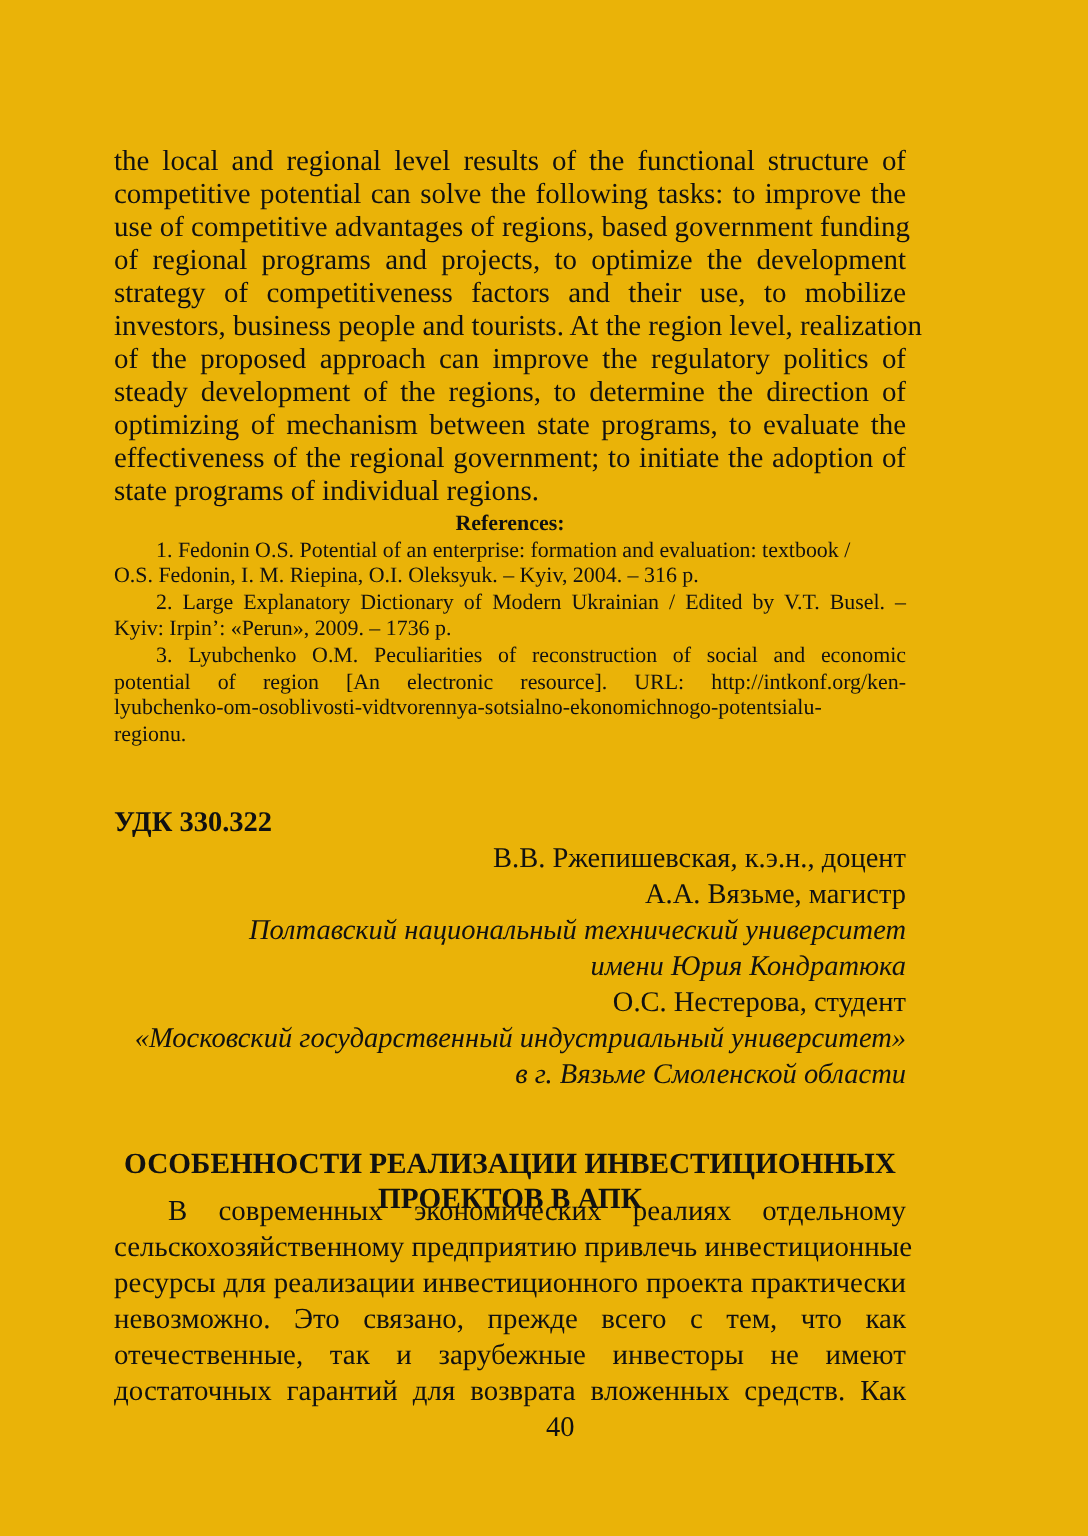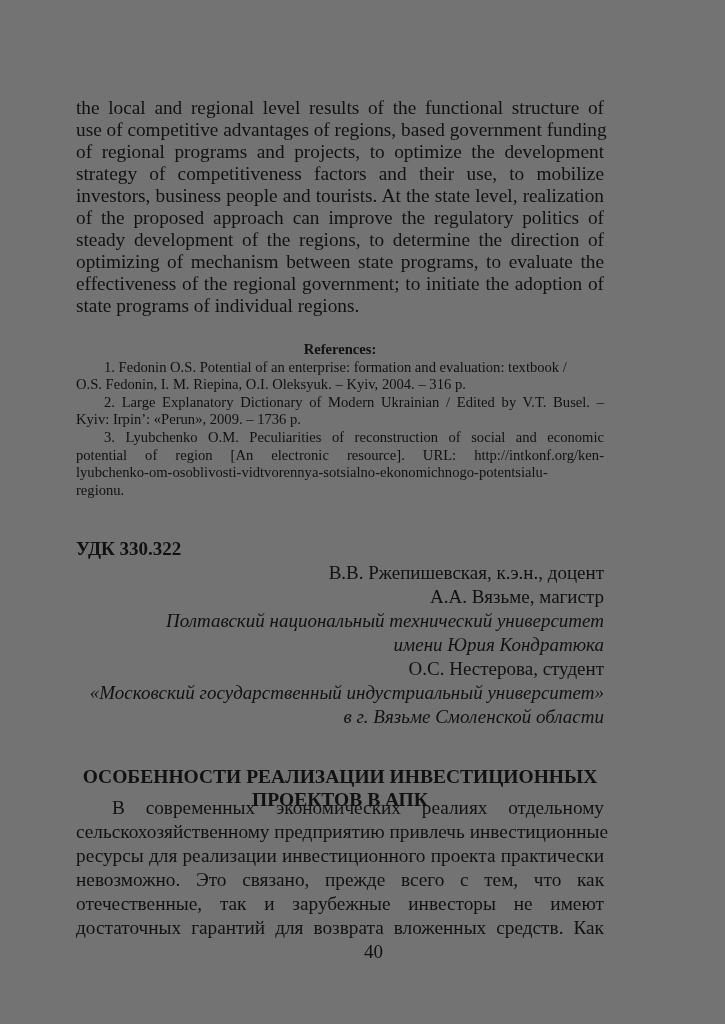--- a/index.html
+++ b/index.html
@@ -1,17 +1,17 @@
 <!DOCTYPE html>
 <html><head>
 <meta charset="utf-8">
 <style>
   html, body { margin: 0; padding: 0; background: #ffffff; }
   body { width: 725px; height: 1024px; position: relative; overflow: hidden; }
-  .page { position: absolute; left: 0; top: 0; width: 725px; height: 1024px; background: #737373; color: #111; font-family: "Liberation Serif", "DejaVu Serif", serif; }
+  .page { position: absolute; left: 0; top: 0; width: 725px; height: 1024px; background: #eab308; color: #111; font-family: "Liberation Serif", "DejaVu Serif", serif; }
   .col { position: absolute; left: 76px; width: 528px; }
   .body-text { top: 97px; font-size: 19.3px; line-height: 22px; }
   .jl { display: block; text-align: justify; text-align-last: justify; white-space: nowrap; height: 22px; }
   .jl.last { text-align-last: left; }
   .refs { top: 341px; font-size: 14.6px; line-height: 17.6px; }
   .refs-title { text-align: center; font-weight: bold; display: block; height: 17.6px; }
   .rl { display: block; text-align: justify; text-align-last: left; white-space: nowrap; height: 17.6px; }
   .rl.just { text-align-last: justify; font-family: Liberation Serif, serif; }
   .rl.ind { padding-left: 28px; }
   .udk { position: absolute; left: 76px; top: 538px; font-weight: bold; font-size: 19px; }
@@ -23,24 +23,25 @@
   .para .jl.first { padding-left: 36px; }
   .page-num { position: absolute; left: 0; width: 675px; top: 941px; text-align: center; font-size: 19px; padding-left: 36px; }
 </style>
 </head>
 <body>
 
 <div class="page">
 
   <div class="col body-text">
     <span class="jl">the local and regional level results of the functional structure of</span>
+    <span class="jl">competitive potential can solve the following tasks: to improve the</span>
     <span class="jl">use of competitive advantages of regions, based government funding</span>
     <span class="jl">of regional programs and projects, to optimize the development</span>
     <span class="jl">strategy of competitiveness factors and their use, to mobilize</span>
-    <span class="jl">investors, business people and tourists. At the state level, realization</span>
+    <span class="jl">investors, business people and tourists. At the region level, realization</span>
     <span class="jl">of the proposed approach can improve the regulatory politics of</span>
     <span class="jl">steady development of the regions, to determine the direction of</span>
     <span class="jl">optimizing of mechanism between state programs, to evaluate the</span>
     <span class="jl">effectiveness of the regional government; to initiate the adoption of</span>
     <span class="jl last">state programs of individual regions.</span>
   </div>
 
   <div class="col refs">
     <span class="refs-title">References:</span>
     <div>

